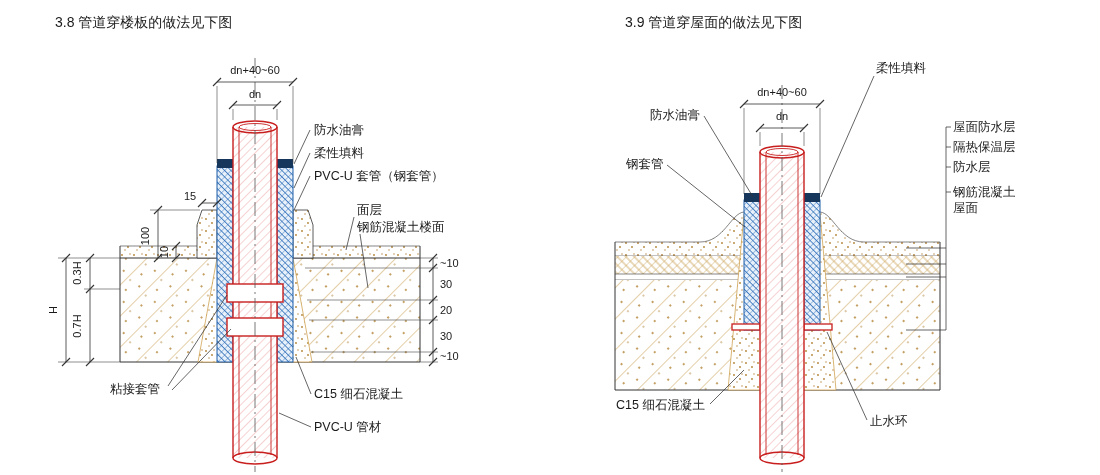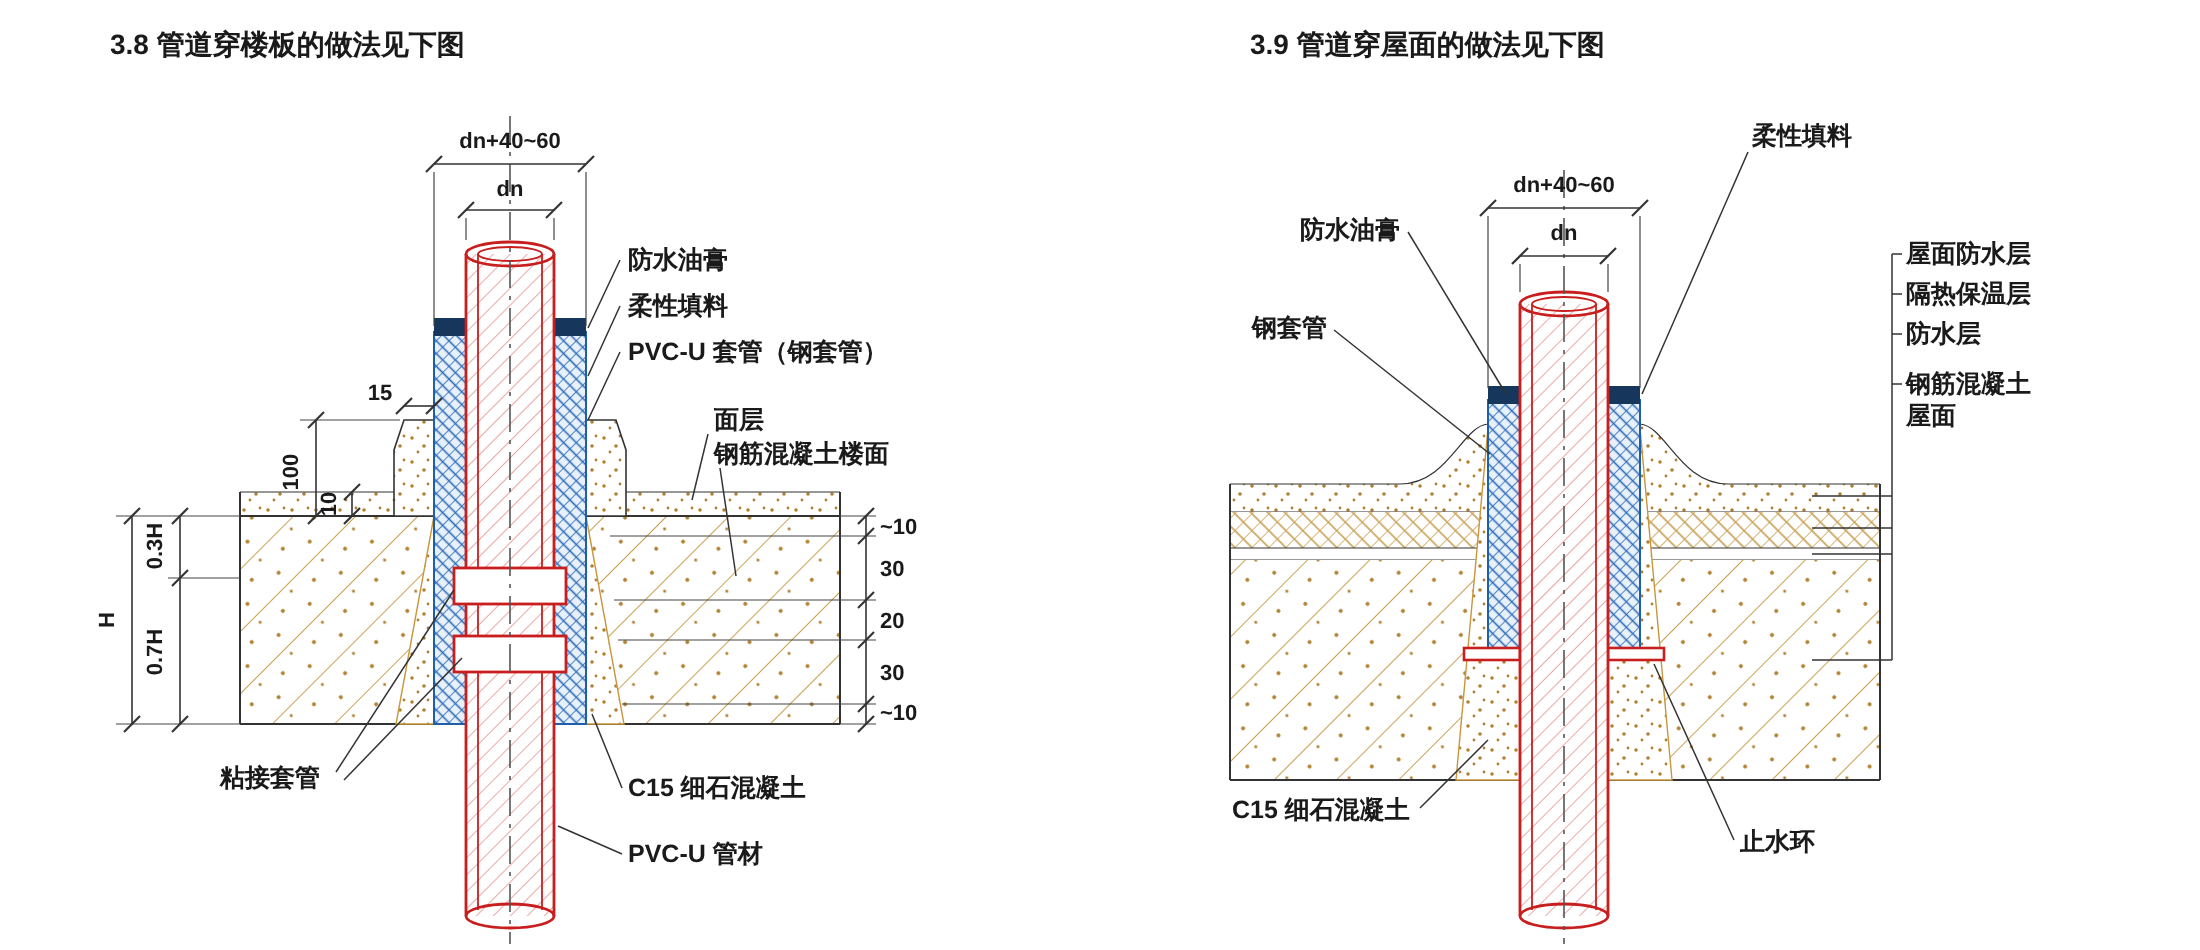--- a/index.html
+++ b/index.html
@@ -1,17 +1,17 @@
 <!DOCTYPE html>
 <html><head>
 <meta charset="utf-8">
 <style>
   html,body{margin:0;padding:0;background:#fff;}
   .canvas{position:relative;width:1100px;height:475px;background:#ffffff;overflow:hidden;
-          font-family:"Liberation Sans",sans-serif;font-weight:bold;}
+          font-family:"Liberation Sans",sans-serif;}
   svg{position:absolute;left:0;top:0;}
   svg text{font-family:"Liberation Sans","DejaVu Sans",sans-serif;fill:#1a1a1a;}
   text.title{font-size:14px;}
   text.lbl{font-size:12.5px;}
   text.dim{font-size:11px;}
   .ol{stroke:#333;stroke-width:1;fill:none;}
   .ol2{stroke:#333;stroke-width:0.6;fill:none;}
   .xl{stroke:#444;stroke-width:0.6;fill:none;}
   .dl{stroke:#333;stroke-width:0.8;fill:none;}
   .tk{stroke:#333;stroke-width:1.1;}

